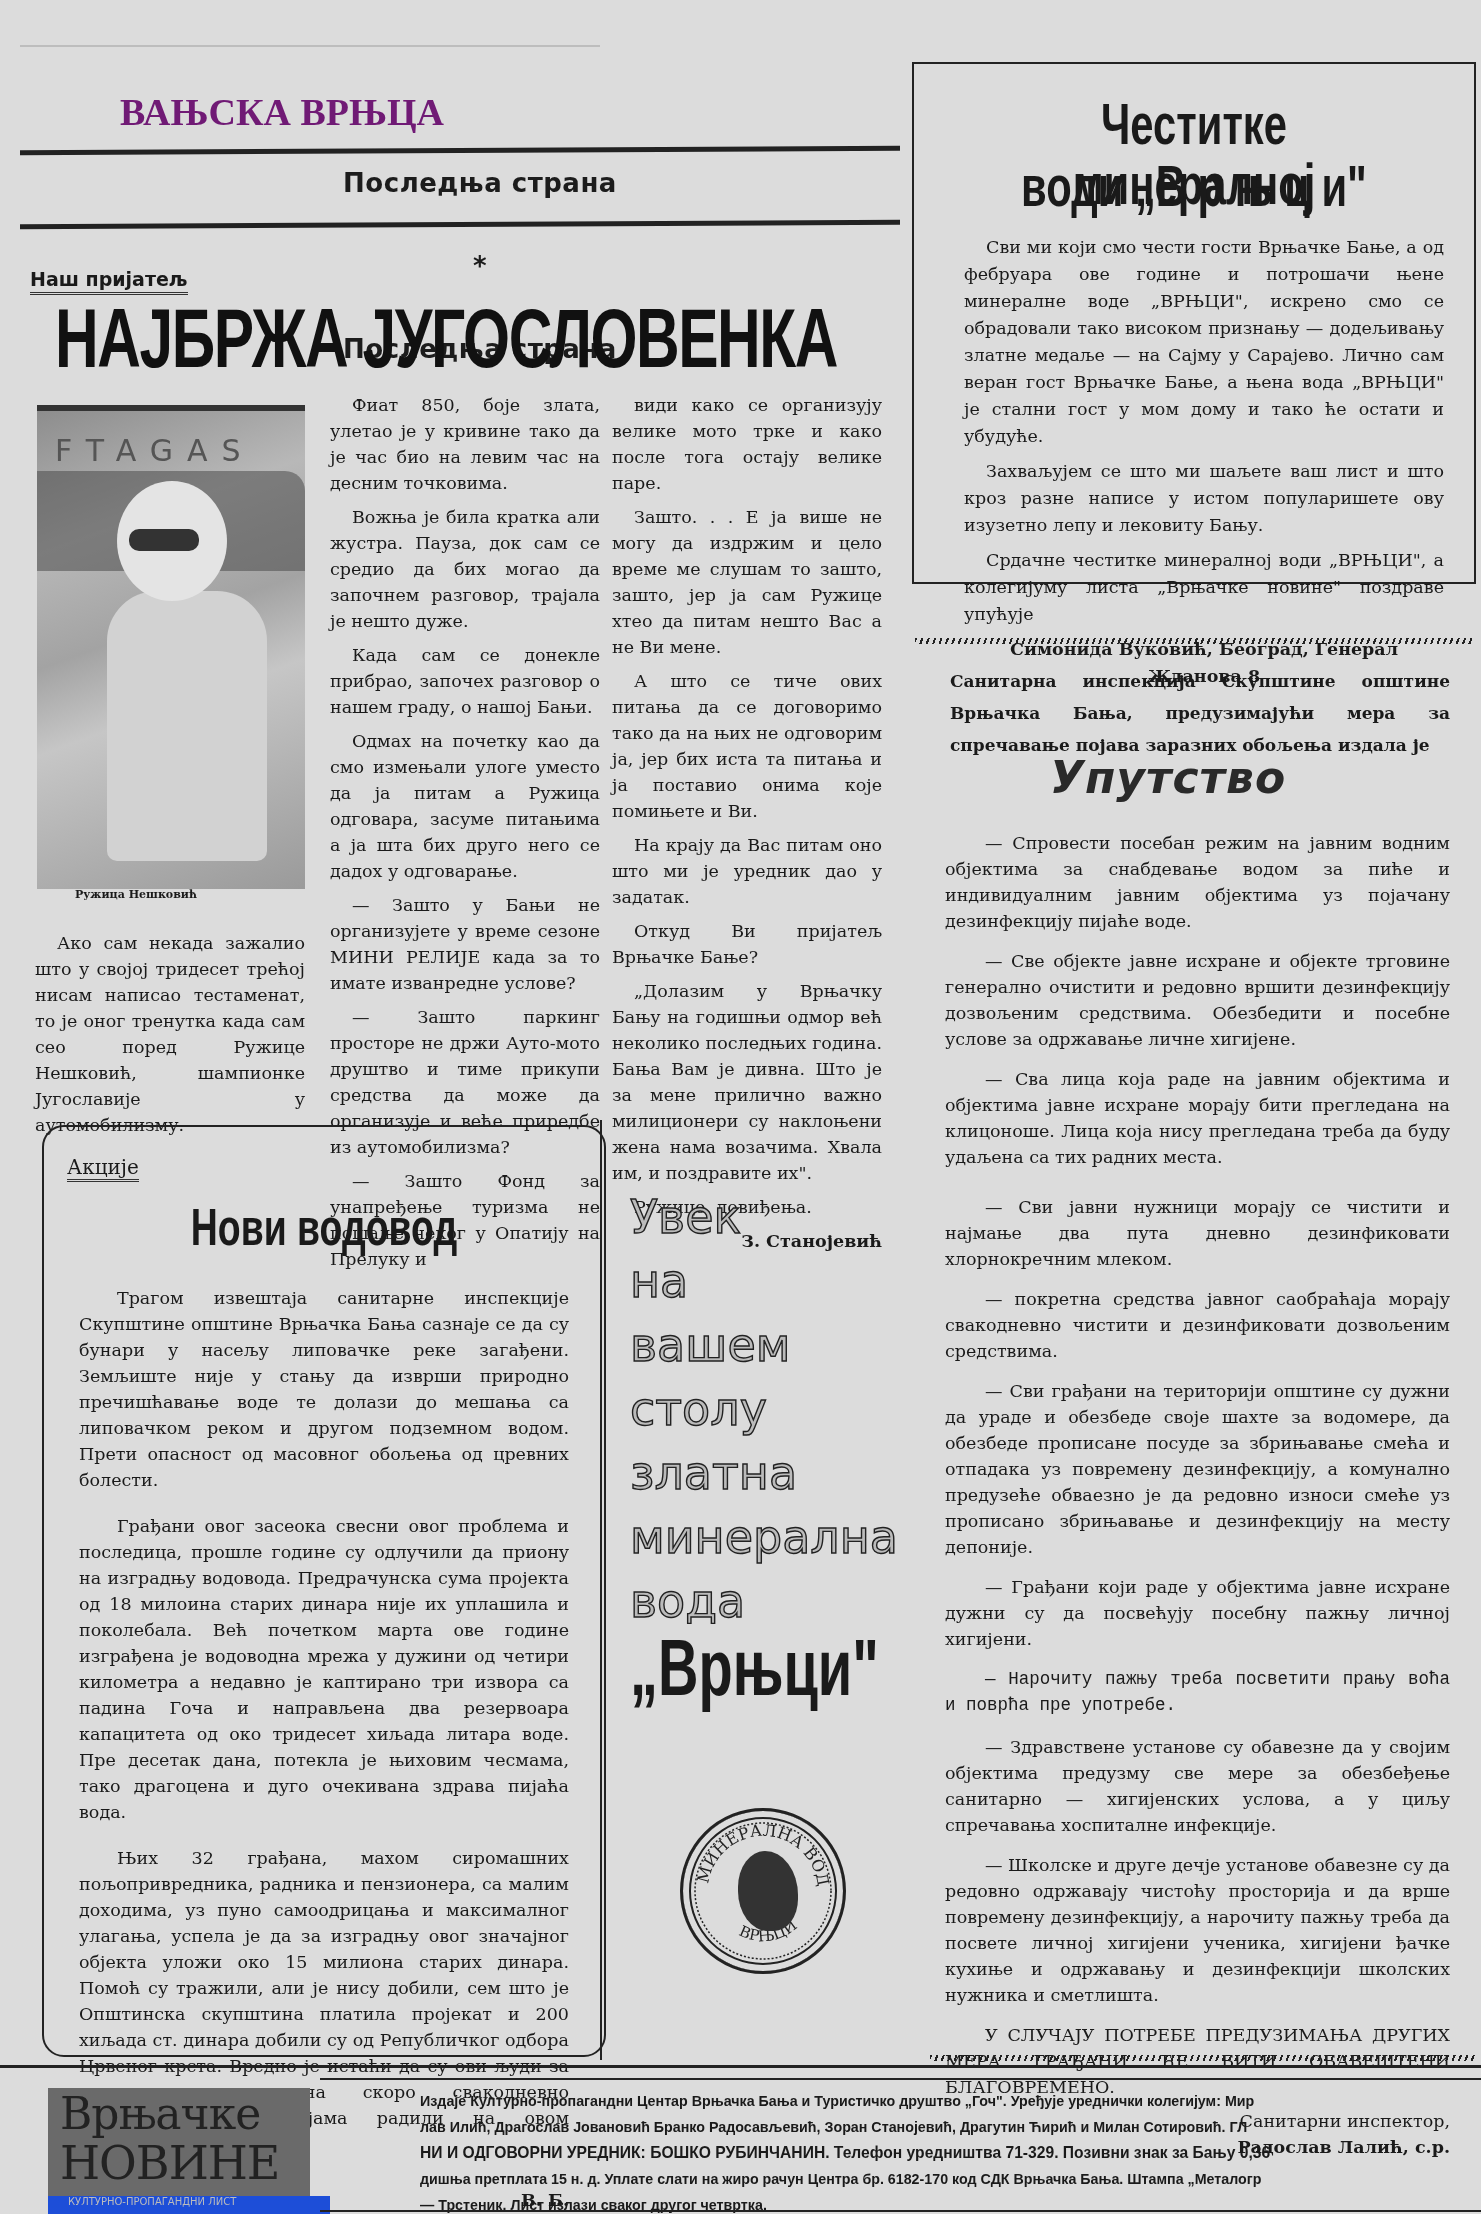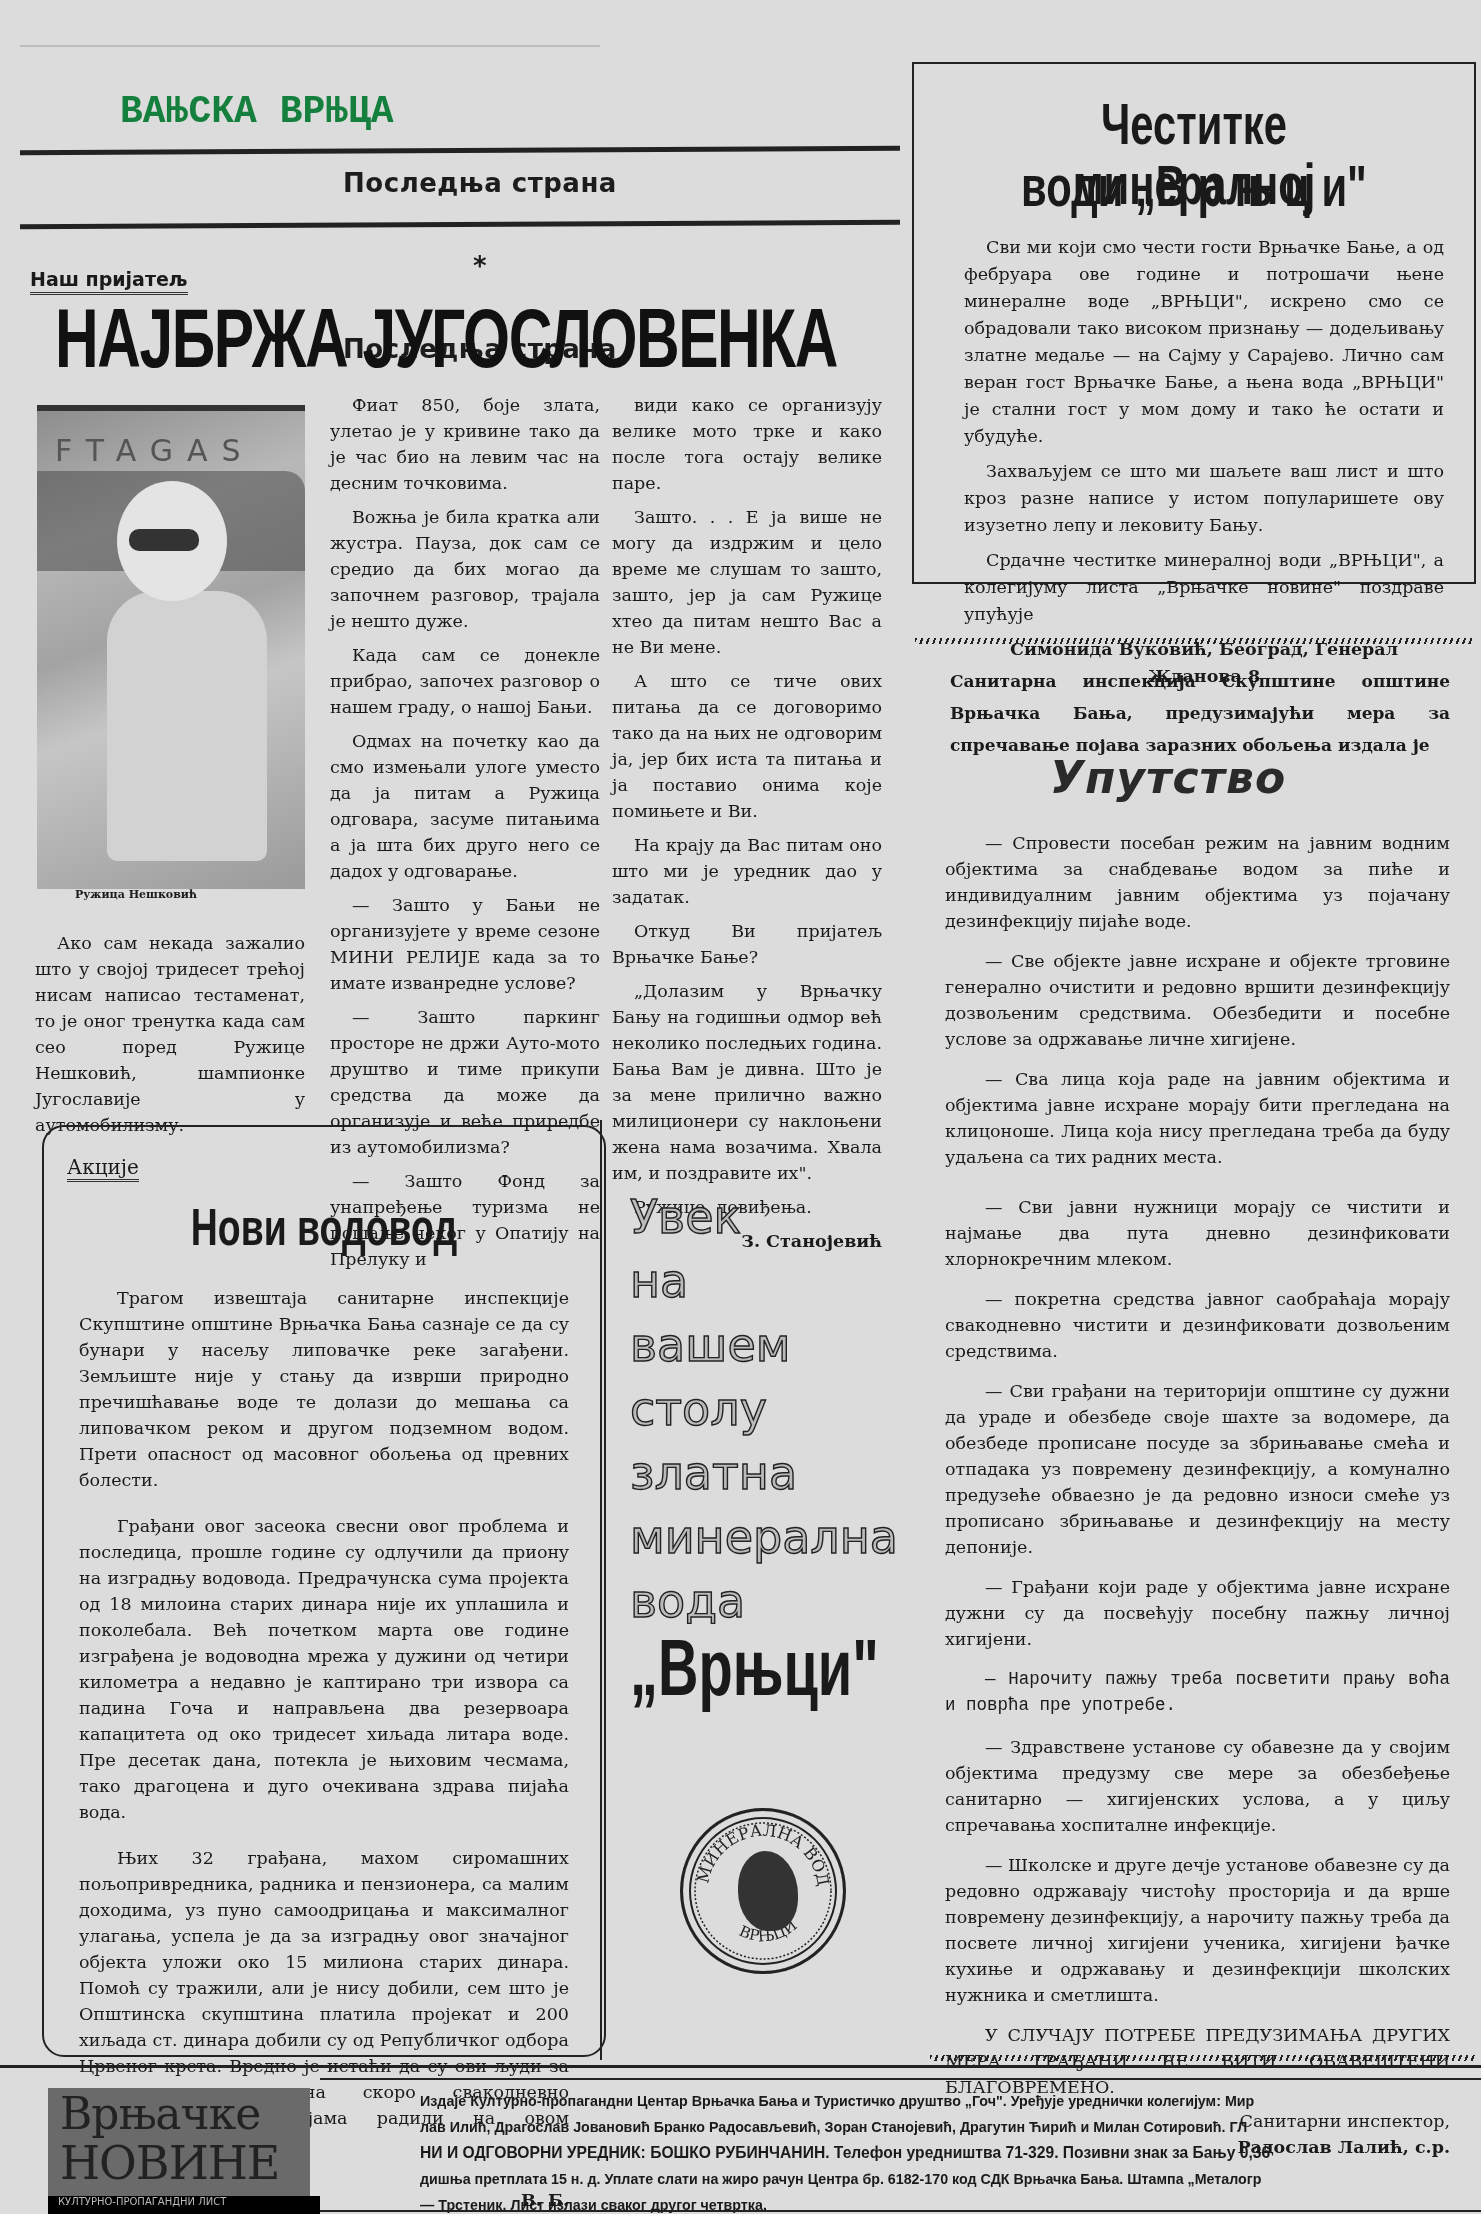--- a/index.html
+++ b/index.html
@@ -25,23 +25,23 @@
   .notice-intro{position:absolute;left:950px;top:665px;width:500px;font-weight:bold;font-size:17px;line-height:32px;text-align:justify;}
   .notice-title{position:absolute;left:1050px;top:752px;font-family:"DejaVu Sans",sans-serif;font-style:italic;font-weight:bold;font-size:44px;color:#2a2a2a;letter-spacing:1px;}
   .ad{position:absolute;left:630px;top:1185px;font-family:"DejaVu Sans",sans-serif;font-size:46px;line-height:64px;color:#444;font-weight:normal;-webkit-text-stroke:1.4px #222;color:#bbb;}
   .ad-brand{position:absolute;left:630px;top:1622px;font-family:"Liberation Sans",sans-serif;font-weight:900;font-size:80px;transform:scaleX(0.7);transform-origin:left top;color:#1a1a1a;white-space:nowrap;}
   .seal{position:absolute;left:680px;top:1808px;width:160px;height:160px;border-radius:50%;border:3px solid #222;box-shadow:inset 0 0 0 6px #dcdcdc, inset 0 0 0 8px #222;}
   .seal .face{position:absolute;left:55px;top:40px;width:60px;height:80px;border-radius:45% 55% 40% 50%;background:#333;}
   .seal svg{position:absolute;left:0;top:0;}
   .logo{position:absolute;left:48px;top:2088px;width:262px;height:126px;background:#6a6a6a;}
   .logo .l1{position:absolute;left:12px;top:0;font-family:"DejaVu Serif",serif;font-size:44px;color:#222;letter-spacing:-1px;}
   .logo .l2{position:absolute;left:12px;top:48px;font-family:"DejaVu Serif",serif;font-size:46px;color:#222;letter-spacing:-1px;}
-  .logo .l3{position:absolute;left:0;bottom:0;width:100%;height:18px;background:#000000;color:#bbb;font-size:10px;font-family:"DejaVu Sans",sans-serif;padding-left:10px;}
+  .logo .l3{position:absolute;left:0;bottom:0;width:100%;height:18px;background:#1d4ed8;color:#bbb;font-size:10px;font-family:"DejaVu Sans",sans-serif;padding-left:20px;}
   .imprint{position:absolute;left:420px;top:2088px;width:1061px;font-family:"Liberation Sans","DejaVu Sans",sans-serif;font-weight:bold;font-size:15.5px;line-height:26px;transform:scaleX(0.92);transform-origin:left top;white-space:nowrap;}
-  .ghost{position:absolute;color:#15803d;font-family:Liberation Mono, monospace;font-weight:bold;}
+  .ghost{position:absolute;color:#701a75;font-family:Liberation Serif, serif;font-weight:bold;}
 </style>
 </head>
 <body>
 
 <div class="ghost" style="left:120px;top:90px;font-size:38px;">ВАЊСКА ВРЊЦА</div>
 <div class="rule" style="left:20px;top:45px;width:580px;height:2px;background:#bdbdbd;"></div>
 
 <div class="rule" style="left:20px;top:148px;width:880px;height:5px;transform:rotate(-0.3deg);"></div>
 <div class="sec-strip">
   <span>Последња страна</span>

